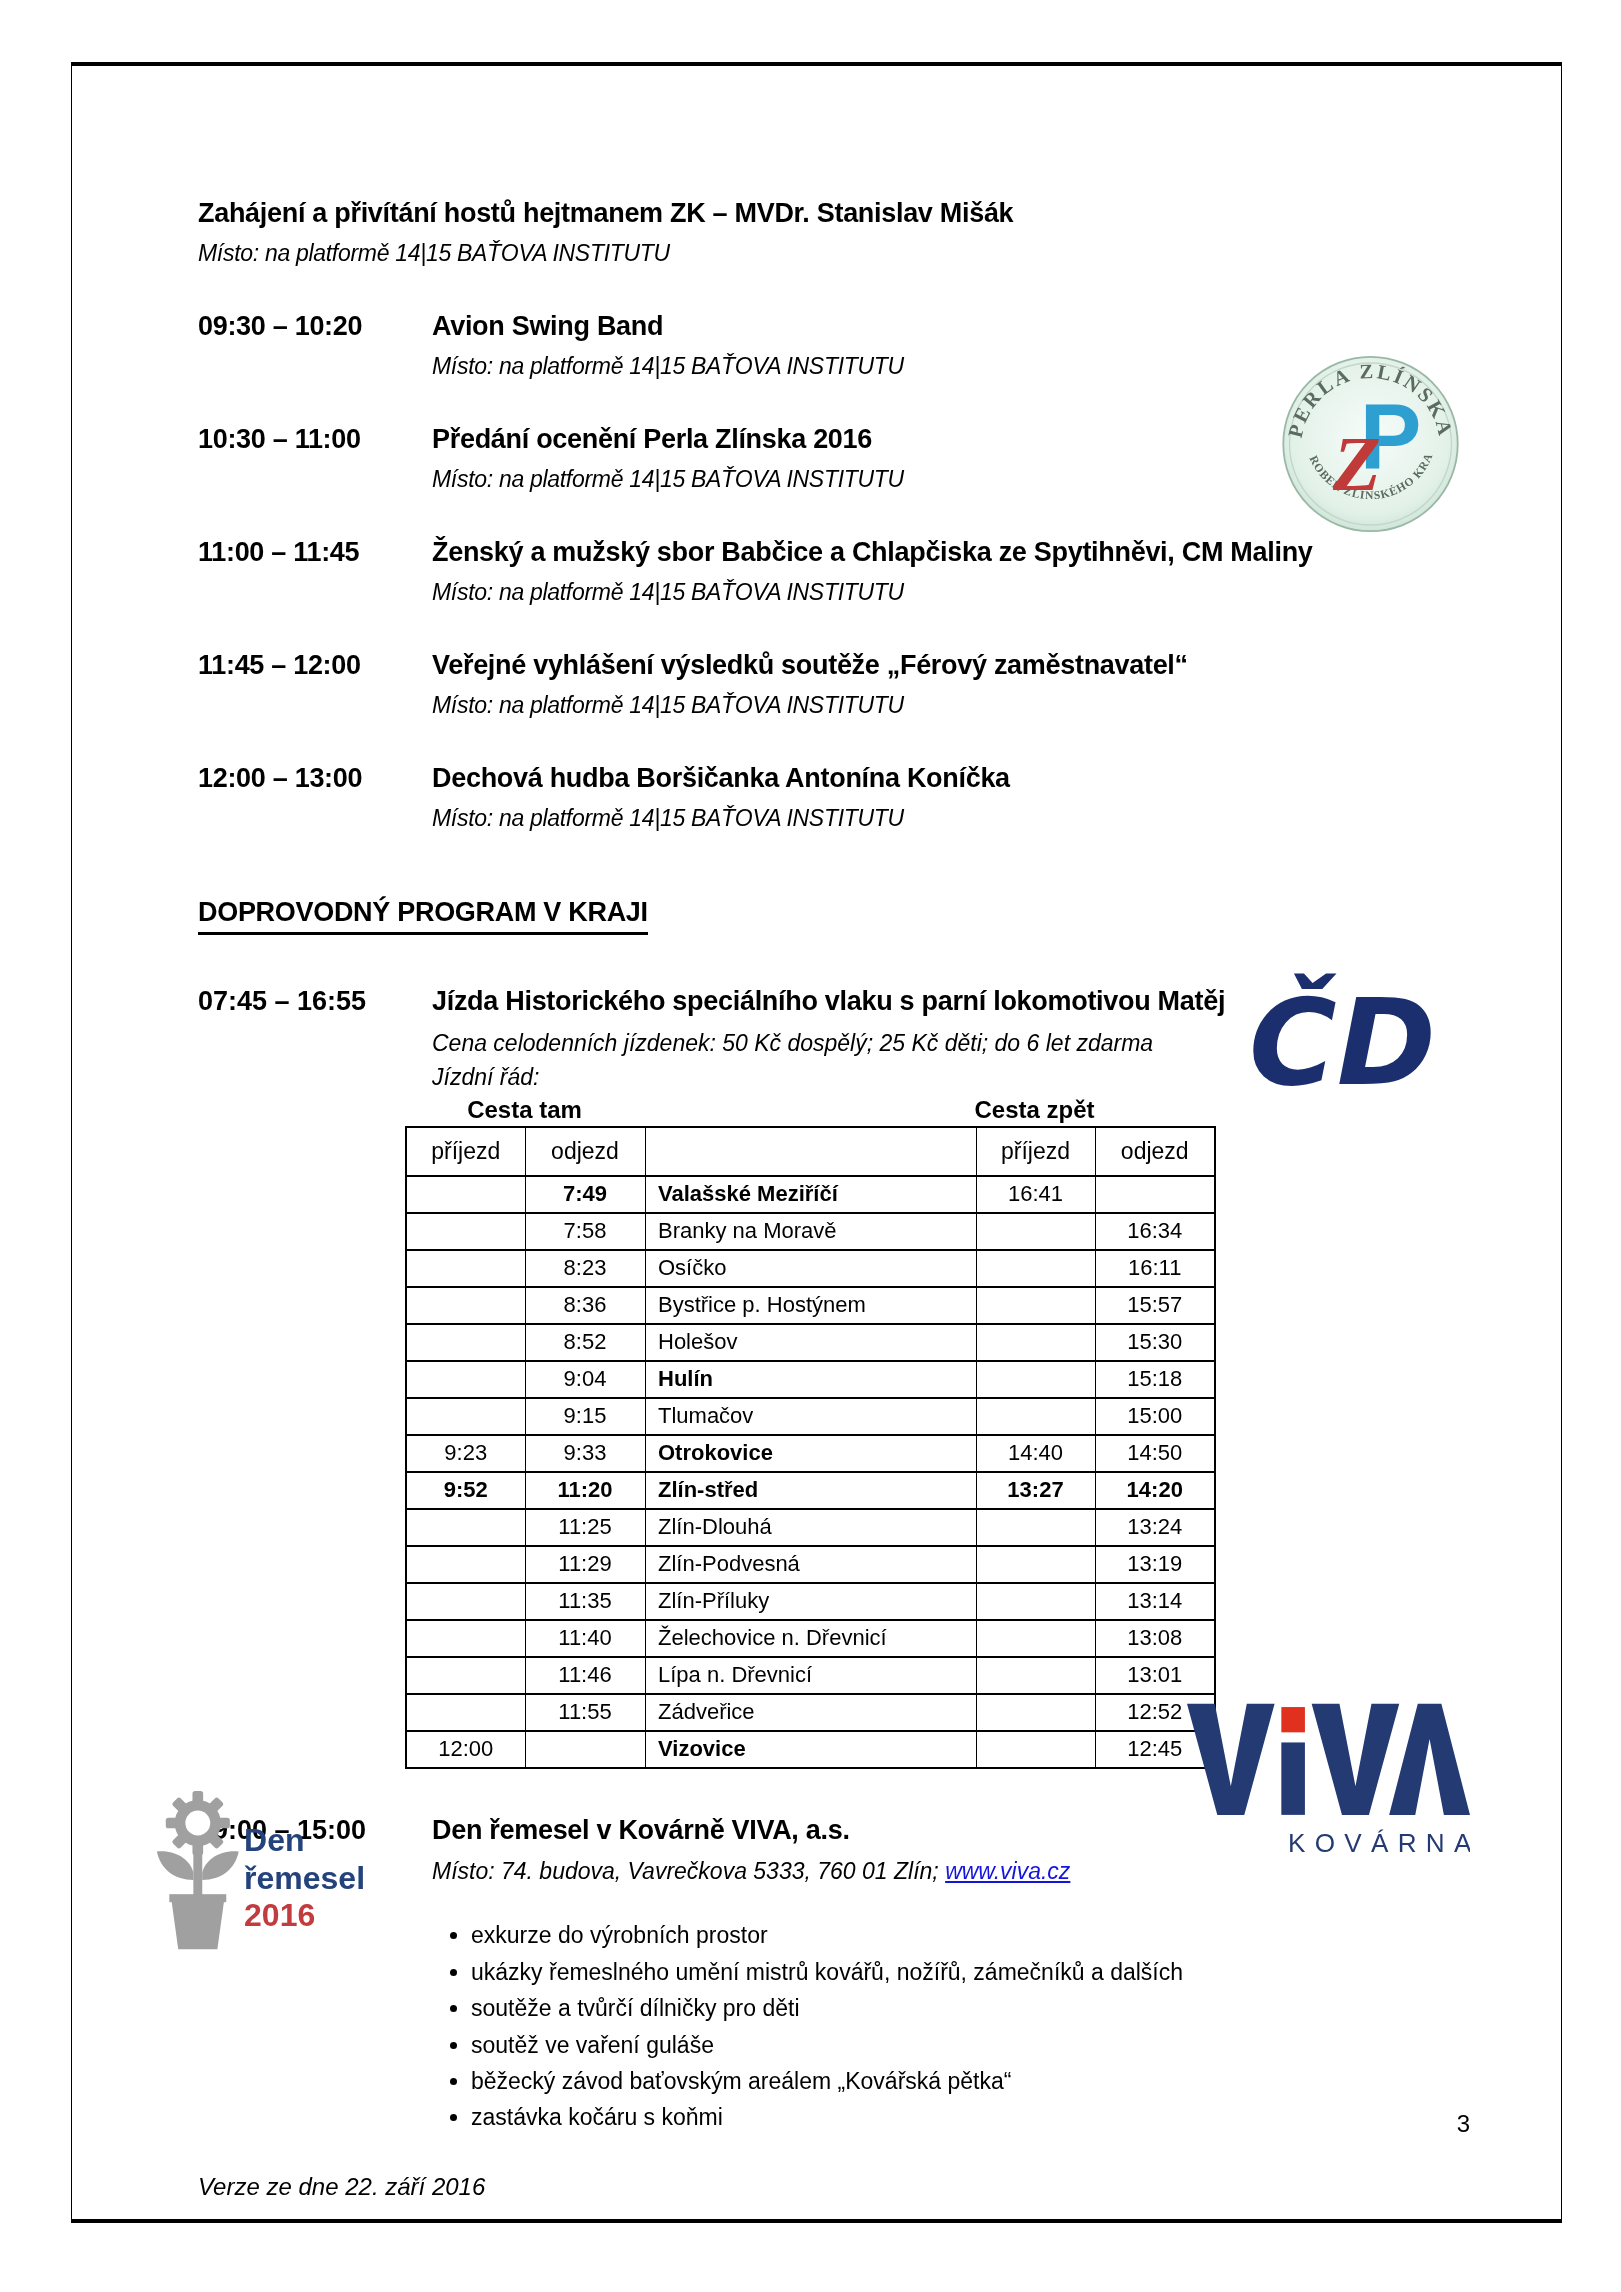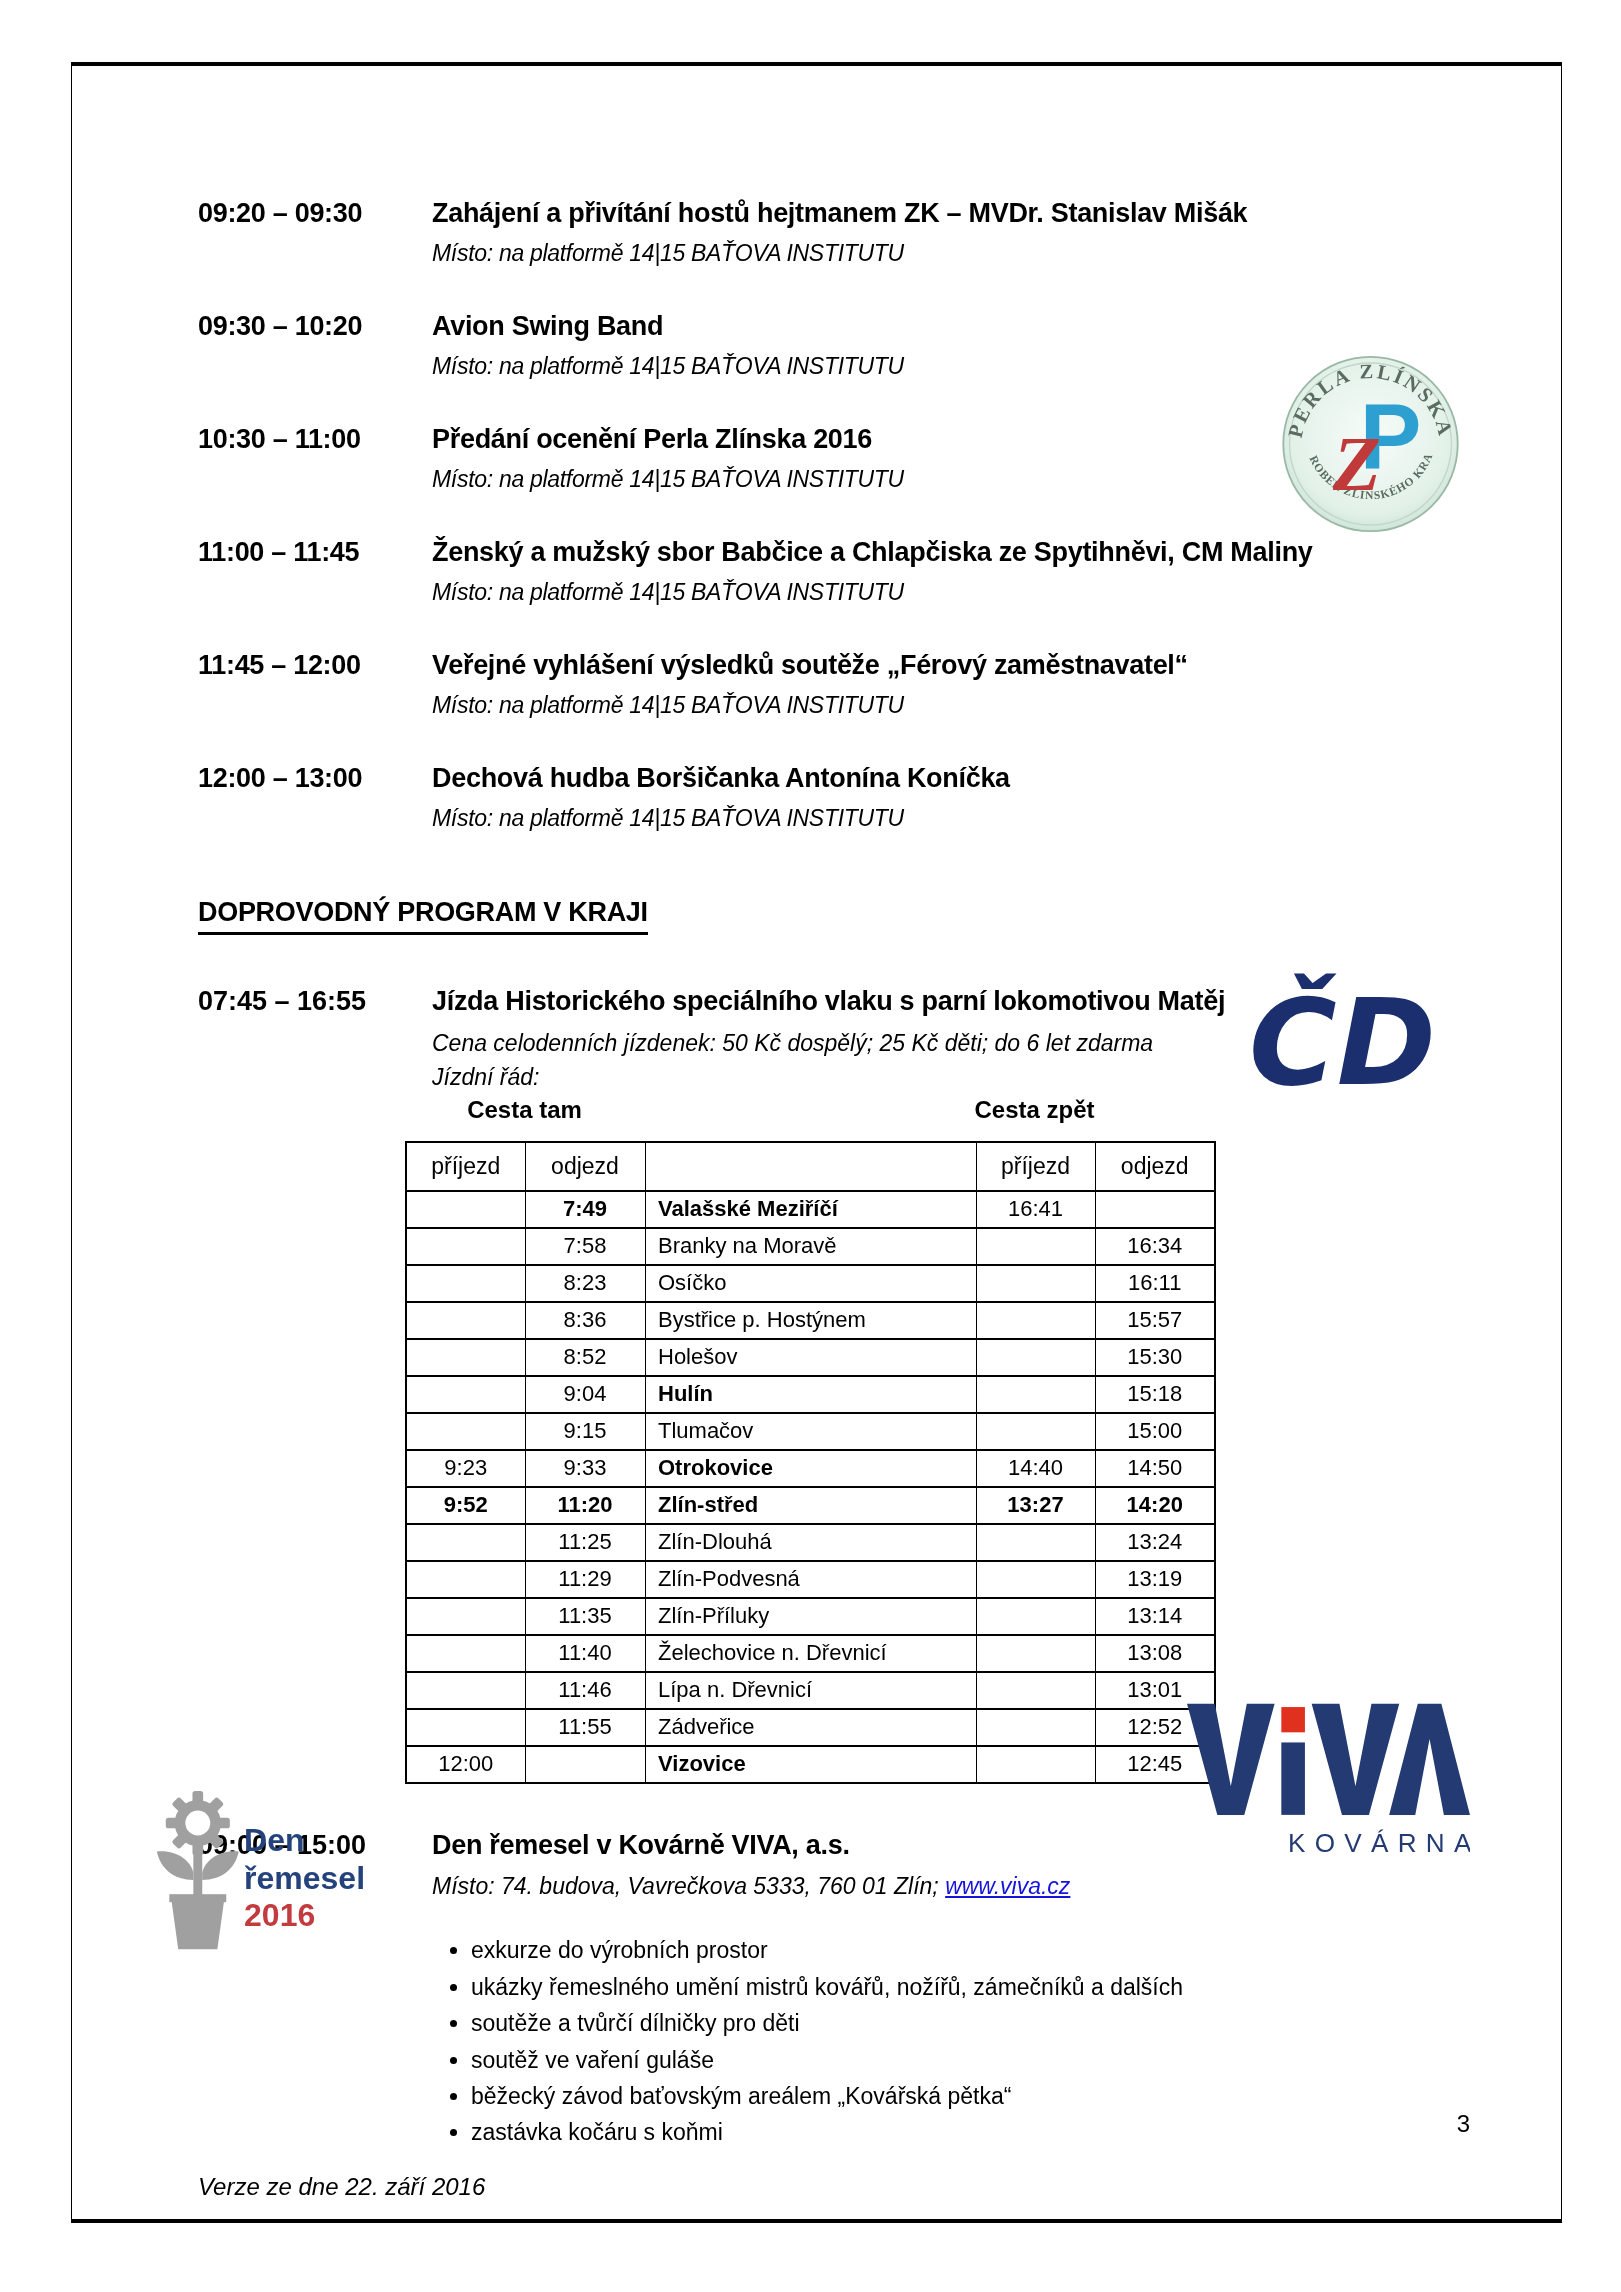--- a/index.html
+++ b/index.html
@@ -21,21 +21,21 @@
   .section-heading{display:inline-block;font-size:27px;font-weight:bold;
                    border-bottom:3.6px solid #000;padding-bottom:3.6px;letter-spacing:-0.3px;}
 
   
   .train-event{display:flex;margin-top:27px;}
   .train-time{width:234px;font-weight:bold;font-size:27px;flex:none;}
   .train-title{font-size:27px;font-weight:bold;letter-spacing:-0.3px;}
   .train-price{font-size:23px;font-style:italic;margin-top:12.5px;}
   .train-jr{font-size:23px;font-style:italic;margin-top:7.1px;}
   .table-wrap{margin-left:-27px;margin-top:5.3px;}
-  .dir-row{display:flex;margin-bottom:17px;}
+  .dir-row{display:flex;margin-bottom:2px;}
   .dir-tam{width:239px;text-align:center;font-weight:bold;font-size:24px;}
   .dir-spacer{width:331px;}
   .dir-zpet{width:119px;display:flex;justify-content:center;font-weight:bold;font-size:24px;white-space:nowrap;}
   table.tt{border-collapse:collapse;table-layout:fixed;width:808px;border:2.7px solid #000;}
   table.tt col.c1{width:119px}table.tt col.c2{width:120px}table.tt col.c3{width:331px}
   table.tt col.c4{width:119px}table.tt col.c5{width:120px}
   table.tt th{height:45px;font-weight:normal;font-size:23px;text-align:center;
               border:1.8px solid #000;border-top-width:2.7px;border-bottom-width:2.7px;}
   table.tt td{height:35px;font-size:22px;text-align:center;padding:0;
               border:1.8px solid #000;border-top-width:2.7px;border-bottom-width:2.7px;}
@@ -67,21 +67,20 @@
 <body>
 
 <div class="page">
   <div class="frame"></div>
 
   <div class="content">
 
     <div class="events">
 
         <div class="event">
-          <div class="event-time">09:20 – 09:30</div>
           <div class="event-body">
             <div class="event-title">Zahájení a přivítání hostů hejtmanem ZK – MVDr. Stanislav Mišák</div>
             <div class="event-place">Místo: na platformě 14|15 BAŤOVA INSTITUTU</div>
           </div>
         </div>
 
         <div class="event">
           <div class="event-time">09:30 – 10:20</div>
           <div class="event-body">
             <div class="event-title">Avion Swing Band</div>

